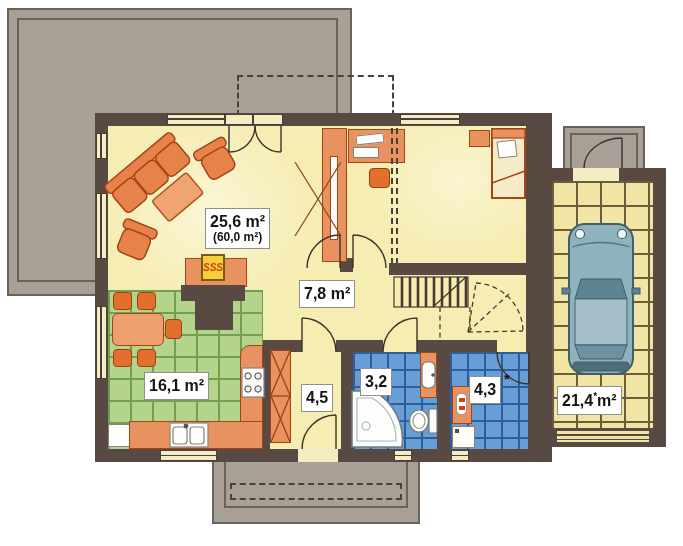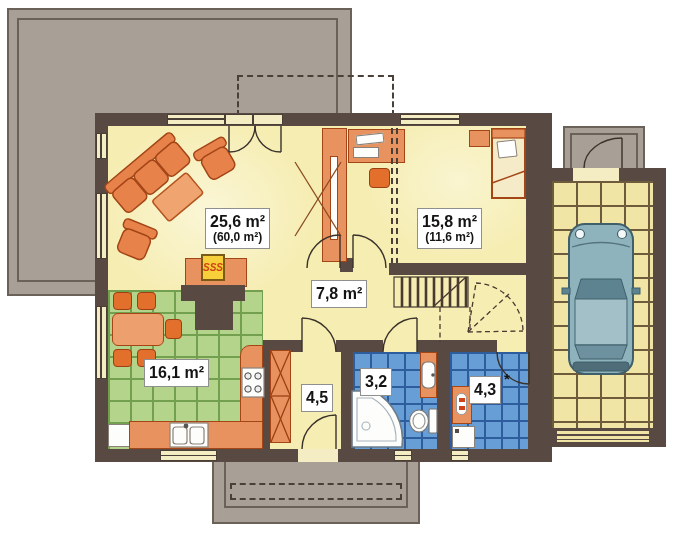--- a/index.html
+++ b/index.html
@@ -264,34 +264,33 @@
       <path d="M 497 352 A 32 32 0 0 0 529 384"></path>
       <line x1="622" y1="138" x2="622" y2="168"></line>
       <path d="M 584 168 A 38 30 0 0 1 622 138"></path>
     </g>
   </svg>
 
   <div class="lbl" style="left:205px;top:208px">
     <span>25,6 m²</span>
     <span class="alt">(60,0 m²)</span>
   </div>
-  <div class="lbl" style="left:417px;top:208px">
-    <span>15,8 m²</span>
-    <span class="alt">(11,6 m²)</span>
-  </div>
-  <div class="lbl" style="left:311px;top:280px">
+  <div class="lbl" style="left:299px;top:280px">
     <span>7,8 m²</span>
   </div>
-  <div class="lbl" style="left:144px;top:359px">
+  <div class="lbl" style="left:144px;top:372px">
     <span>16,1 m²</span>
   </div>
   <div class="lbl" style="left:301px;top:384px">
     <span>4,5</span>
   </div>
   <div class="lbl" style="left:360px;top:368px">
     <span>3,2</span>
   </div>
   <div class="lbl" style="left:469px;top:376px">
     <span>4,3</span>
     <span class="star-out" style="left:34px;top:-7px">*</span>
   </div>
+  <div class="lbl" style="left:557px;top:386px">
+    <span>21,4</span><span class="sup">*</span><span>m²</span>
+  </div>
 
 </div>
 
 </body></html>

